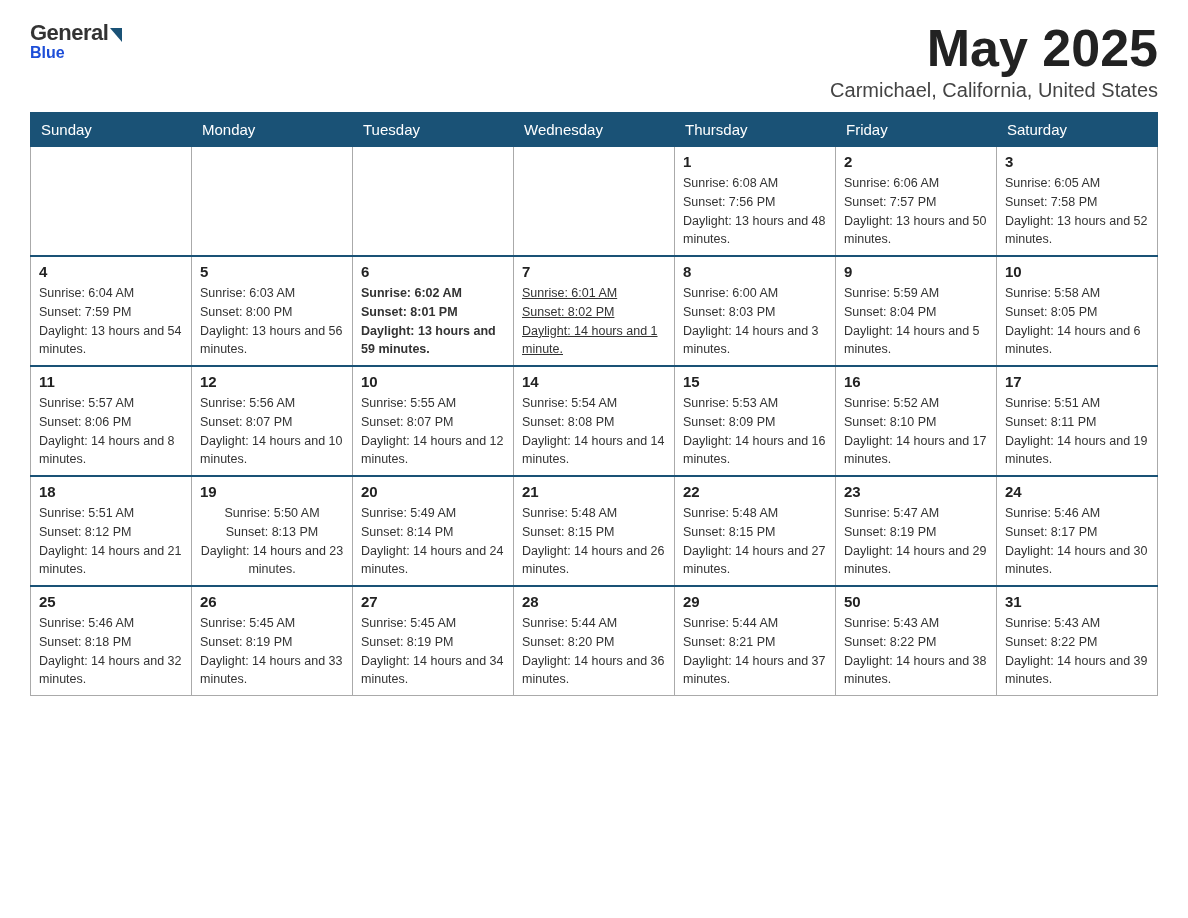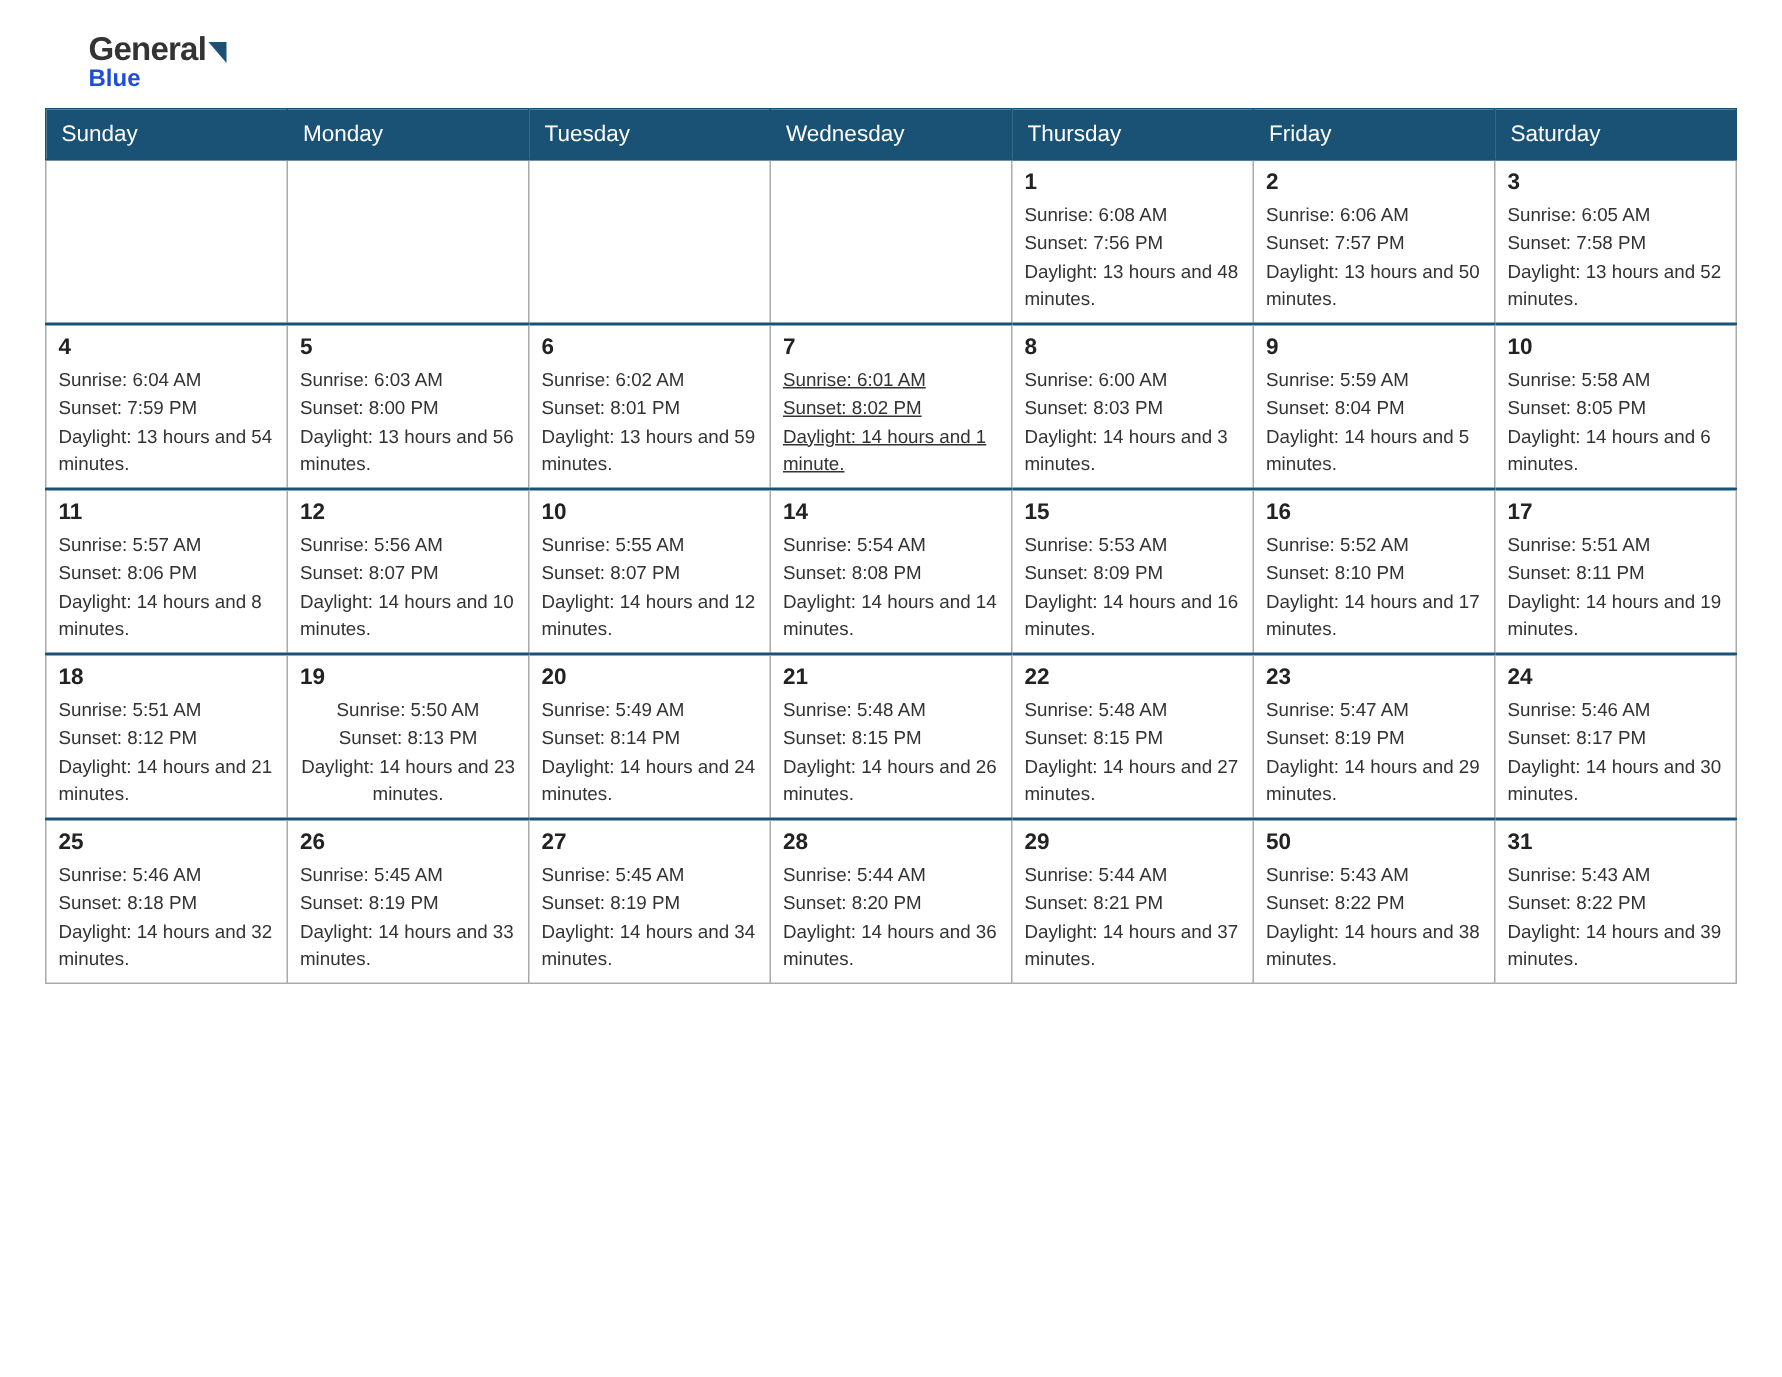--- a/index.html
+++ b/index.html
@@ -8,21 +8,20 @@
       background: #fff;
       padding: 20px 30px;
       width: 1188px;
       min-height: 918px;
     }
     .header {
       display: flex;
       justify-content: space-between;
       align-items: flex-start;
       margin-bottom: 10px;
-      margin-left: 29px;
     }
     .logo {
       display: flex;
       flex-direction: column;
       align-items: flex-start;
     }
     .logo-top {
       display: flex;
       align-items: center;
     }
@@ -106,20 +105,24 @@
 </head>
 <body>
 
 <div class="header">
   <div class="logo">
     <div class="logo-top">
       <span class="logo-general">General</span>
       <div class="logo-arrow"></div>
     </div>
     <span class="logo-blue">Blue</span>
+  </div>
+  <div class="title-area">
+    <div class="month-year">May 2025</div>
+    <div class="location">Carmichael, California, United States</div>
   </div>
 </div>
 
 <table class="calendar">
   <thead>
     <tr>
     <th>Sunday</th>
         <th>Monday</th>
         <th>Tuesday</th>
         <th>Wednesday</th>
@@ -161,21 +164,21 @@
 Daylight: 13 hours and 54 minutes.</div>
         </td>
         <td>
           <div class="day-number">5</div>
           <div class="day-info" style="white-space: pre-line;">Sunrise: 6:03 AM
 Sunset: 8:00 PM
 Daylight: 13 hours and 56 minutes.</div>
         </td>
         <td>
           <div class="day-number">6</div>
-          <div class="day-info" style="white-space: pre-line;">Sunrise: 6:02 AM
+          <div class="day-info" style="white-space: pre-line; font-weight: bold;">Sunrise: 6:02 AM
 Sunset: 8:01 PM
 Daylight: 13 hours and 59 minutes.</div>
         </td>
         <td>
           <div class="day-number">7</div>
           <div class="day-info" style="white-space: pre-line; text-decoration: underline;">Sunrise: 6:01 AM
 Sunset: 8:02 PM
 Daylight: 14 hours and 1 minute.</div>
         </td>
         <td>

